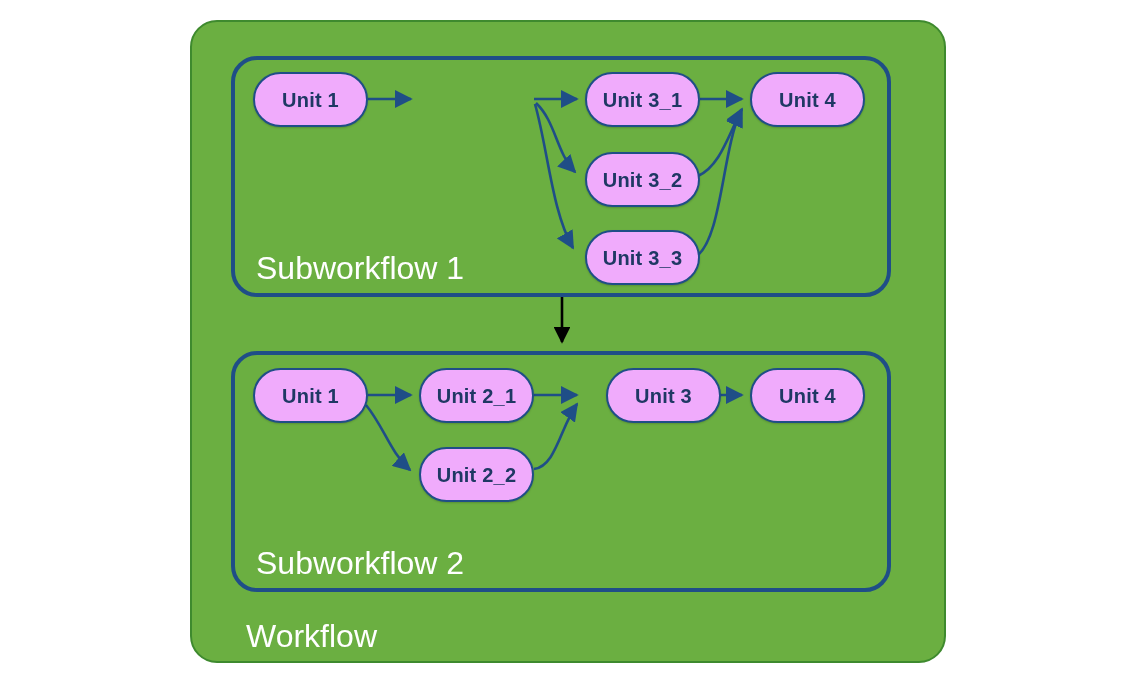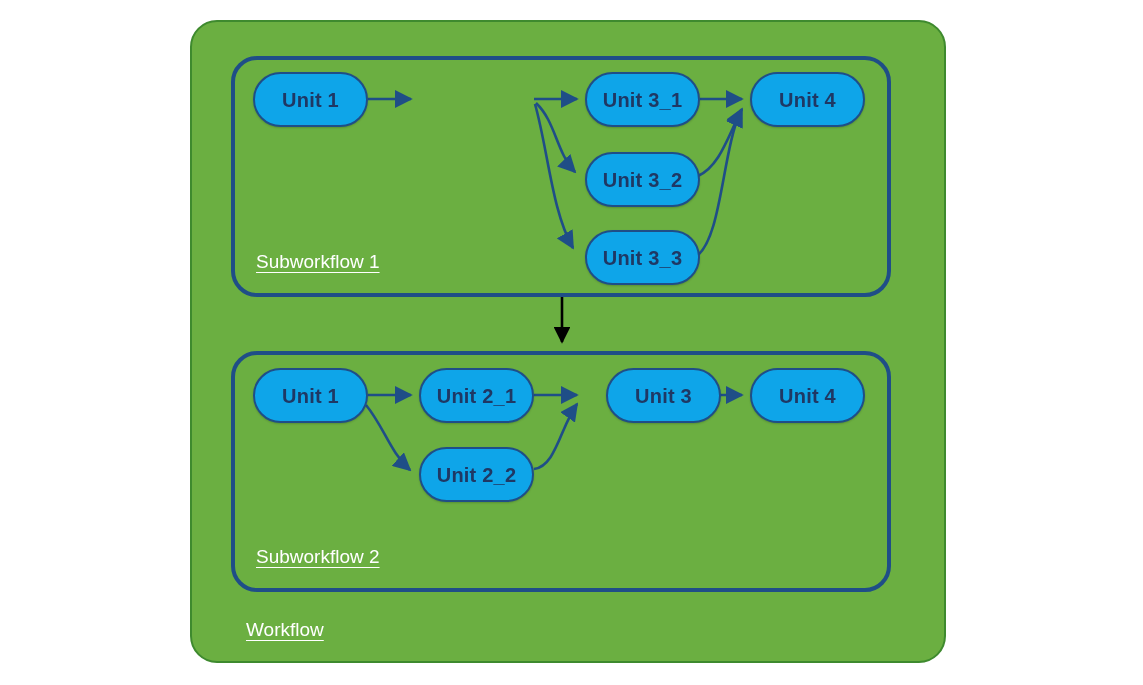--- a/index.html
+++ b/index.html
@@ -21,44 +21,43 @@
     height: 685px;
   }
   .diagram-svg {
     position: absolute;
     left: 0; top: 0;
     width: 1143px;
     height: 685px;
   }
   .node {
     position: absolute;
-    background: #0ea5e9;
+    background: #f0abfc;
     border: 2.5px solid #1F4E87;
     border-radius: 28px;
     display: flex;
     align-items: center;
     justify-content: center;
     box-sizing: border-box;
     box-shadow: 0 1px 2px rgba(0,0,0,0.18);
   }
   .node-label {
     color: #1F3864;
     font-size: 20px;
     font-weight: bold;
     letter-spacing: 0.2px;
     line-height: 1;
     white-space: nowrap;
     font-family: "Liberation Sans", sans-serif;
   }
   .group-label {
     position: absolute;
     color: #ffffff;
-    font-size: 19px;
+    font-size: 32px;
     font-weight: normal;
-    text-decoration: underline;
     text-underline-offset: 4px;
     white-space: nowrap;
     line-height: 1;
     font-family: "Liberation Sans", sans-serif;
   }
 </style>
 </head>
 <body>
 
 <div id="canvas">

